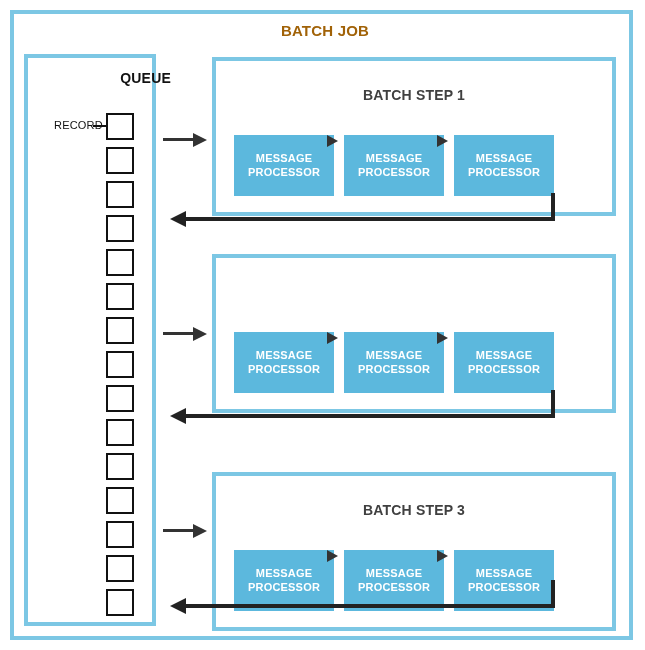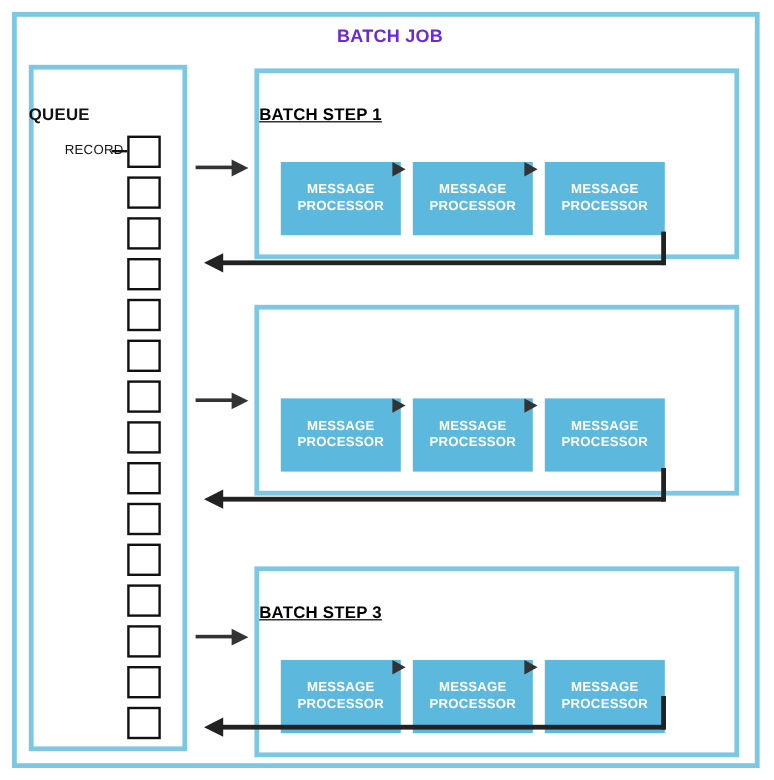--- a/index.html
+++ b/index.html
@@ -30,46 +30,45 @@
     background: transparent;
   }
   .job-title {
     position: absolute;
     left: 160px;
     top: 22px;
     width: 330px;
     text-align: center;
     font-size: 15px;
     font-weight: bold;
-    color: #6d28d9;
+    color: #a16207;
     letter-spacing: 0.2px;
   }
 
   
   .queue-frame {
     position: absolute;
     left: 24px;
     top: 54px;
     width: 132px;
     height: 572px;
     border: 4px solid #7cc7e4;
     box-sizing: border-box;
     background: #ffffff;
   }
   .queue-title {
     position: absolute;
     left: 24px;
     top: 70px;
     width: 147px;
-    text-align: left;
+    text-align: right;
     font-size: 14px;
     font-weight: bold;
     color: #121212;
     letter-spacing: 0.2px;
-    margin-top: 17px;
   }
   .record-label {
     position: absolute;
     left: 38px;
     top: 119px;
     font-size: 11px;
     font-weight: normal;
     color: #121212;
     letter-spacing: 0.2px;
     padding-left: 16px;
@@ -110,26 +109,25 @@
   }
   .step-1 { top: 57px;  height: 159px; }
   .step-2 { top: 254px; height: 159px; }
   .step-3 { top: 444px; height: 159px; margin-top: 28px; }
 
   .step-title {
     position: absolute;
     left: 0;
     top: 26px;
     width: 100%;
-    text-align: left;
+    text-align: center;
     font-size: 14px;
     font-weight: bold;
-    color: #000000;
-    letter-spacing: 0.2px;
-    text-decoration: underline;
+    color: #404040;
+    letter-spacing: 0.2px;
   }
 
   .proc-row {
     position: absolute;
     left: 18px;
     top: 74px;
     width: 320px;
     height: 61px;
     display: flex;
     align-items: flex-start;

